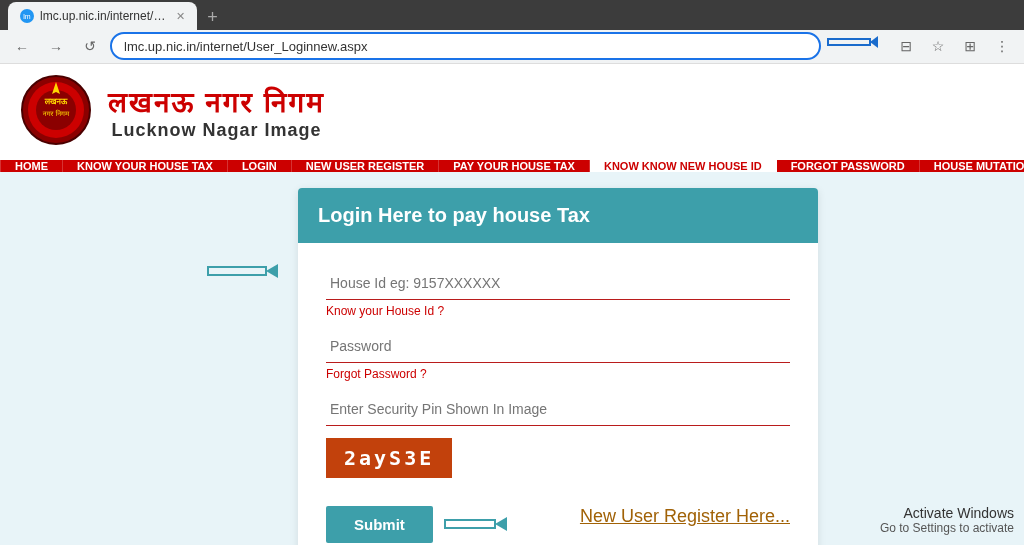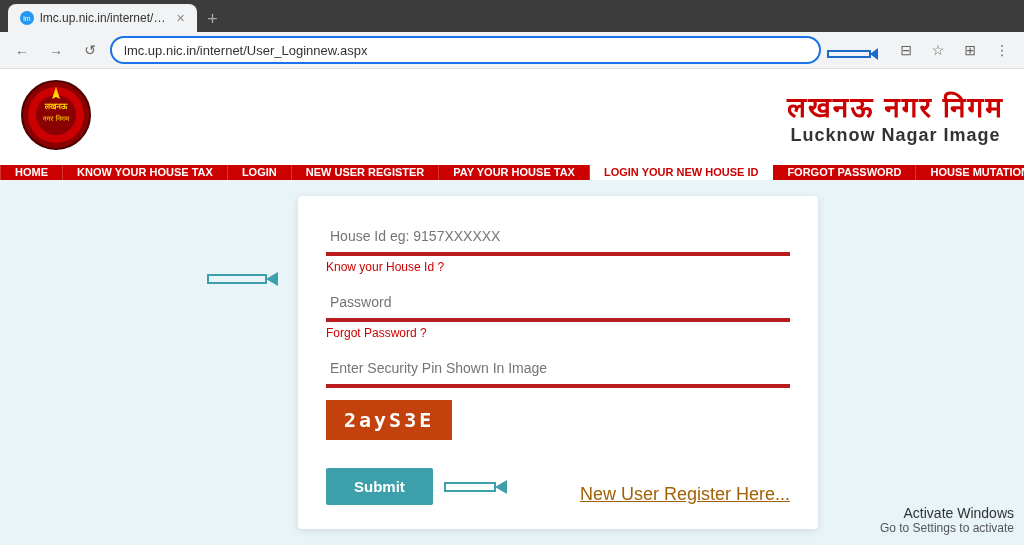--- a/index.html
+++ b/index.html
@@ -5,42 +5,42 @@
     * { margin: 0; padding: 0; box-sizing: border-box; }
     body { font-family: Arial, sans-serif; background: #e8f4f8; width: 1024px; height: 545px; overflow: hidden; }
 
     .browser-nav { background: #f1f3f4; height: 38px; display: flex; align-items: center; padding: 0 8px; gap: 6px; border-bottom: 1px solid #ddd; }
     .nav-btn { width: 28px; height: 28px; border-radius: 50%; border: none; background: transparent; color: #666; font-size: 14px; cursor: pointer; display: flex; align-items: center; justify-content: center; }
     .address-bar { width: 100%; height: 28px; border: 2px solid #1a73e8; border-radius: 14px; padding: 0 32px 0 12px; font-size: 13px; color: #333; background: white; outline: none; }
     .nav-icons { display: flex; gap: 4px; }
     .nav-icon-btn { width: 28px; height: 28px; border-radius: 50%; border: none; background: transparent; color: #666; font-size: 14px; cursor: pointer; display: flex; align-items: center; justify-content: center; }
 
     
-    .site-header { background: white; display: flex; align-items: center; justify-content: space-between; padding: 10px 20px; gap: 16px; }
+    .site-header { background: white; display: flex; align-items: center; justify-content: flex-start; padding: 10px 20px; gap: 16px; }
     .header-text { text-align: center; }
     .header-hindi { font-size: 28px; font-weight: bold; color: #cc0000; font-family: 'Arial Unicode MS', Arial, sans-serif; letter-spacing: 2px; }
     .header-english { font-size: 18px; color: #333; font-weight: bold; letter-spacing: 1px; }
 
     
     .nav-bar { background: #cc0000; display: flex; align-items: center; height: 38px; }
     .nav-item { color: white; font-size: 11px; font-weight: bold; padding: 0 14px; height: 100%; display: flex; align-items: center; cursor: pointer; white-space: nowrap; border-right: 1px solid rgba(255,255,255,0.2); }
     .nav-item:first-child { border-left: 1px solid rgba(255,255,255,0.2); }
     .nav-item.active { background: white; color: #cc0000; }
     .login-panel { background: white; width: 520px; border-radius: 4px; overflow: hidden; box-shadow: 0 2px 8px rgba(0,0,0,0.1); }
     .login-header { background: #3d9faa; padding: 16px 20px; }
     .login-title { color: white; font-size: 20px; font-weight: bold; }
 
     .login-body { padding: 24px 28px; }
     .form-group { margin-bottom: 4px; }
-    .form-input { width: 100%; border: none; border-bottom: 4px solid #b91c1c; padding: 8px 4px; font-size: 14px; color: #888; outline: none; }
+    .form-input { width: 100%; border: none; border-bottom: 1px solid #b91c1c; padding: 8px 4px; font-size: 14px; color: #888; outline: none; }
     .form-link { text-align: left; font-size: 12px; color: #cc0000; margin-bottom: 12px; cursor: pointer; display: block; }
 
     .captcha-box { background: #c2410c; color: white; font-size: 20px; font-weight: bold; padding: 8px 18px; display: inline-block; letter-spacing: 3px; margin: 8px 0 16px 0; font-family: monospace; }
 
-    .submit-row { display: flex; align-items: flex-end; justify-content: space-between; }
+    .submit-row { display: flex; align-items: flex-start; justify-content: space-between; }
     .submit-btn { background: #3d9faa; color: white; border: none; padding: 10px 28px; font-size: 15px; font-weight: bold; cursor: pointer; border-radius: 2px; }
     .register-link { color: #a16207; font-size: 18px; cursor: pointer; text-decoration: underline; }
 
     
     .win-activate { position: fixed; bottom: 10px; right: 10px; text-align: right; }
     .win-activate p { font-size: 13px; color: #333; }
     .win-activate p:first-child { font-size: 15px; }
 
     
     .outer-content { background: #e8f4f8; min-height: 400px; display: flex; flex-direction: column; }
@@ -62,21 +62,21 @@
       <span style="font-size:12px;color:#333;overflow:hidden;text-overflow:ellipsis;white-space:nowrap;max-width:130px;">lmc.up.nic.in/internet/User_Log...</span>
       <span class="tab-x">✕</span>
     </div>
     <span class="new-tab-btn">+</span>
   </div>
 
   <div class="browser-nav">
     <button class="nav-btn">←</button>
     <button class="nav-btn">→</button>
     <button class="nav-btn">↺</button>
-    <div style="flex:1;display:flex;align-items:flex-end;gap:5px;">
+    <div style="flex:1;display:flex;align-items:flex-start;gap:5px;">
       <input class="address-bar" type="text" value="lmc.up.nic.in/internet/User_Loginnew.aspx" style="">
 
       <div style="display:flex;align-items:center;">
         <svg width="60" height="20" viewBox="0 0 60 20">
           <rect x="2" y="7" width="42" height="6" fill="none" stroke="#1a6bcc" stroke-width="2"></rect>
           <polygon points="44,10 52,4 52,16" fill="#1a6bcc"></polygon>
         </svg>
       </div>
     </div>
     <div class="nav-icons">
@@ -106,35 +106,38 @@
         <div class="header-english">Lucknow Nagar Image</div>
       </div>
     </div>
 
     <div class="nav-bar">
       <div class="nav-item">HOME</div>
       <div class="nav-item">KNOW YOUR HOUSE TAX</div>
       <div class="nav-item">LOGIN</div>
       <div class="nav-item">NEW USER REGISTER</div>
       <div class="nav-item">PAY YOUR HOUSE TAX</div>
-      <div class="nav-item active">LOGIN YOUR NEW HOUSE ID</div>
+      <div class="nav-item active">KNOW KNOW NEW HOUSE ID</div>
       <div class="nav-item">FORGOT PASSWORD</div>
       <div class="nav-item">HOUSE MUTATION</div>
     </div>
 
     <div style="display:flex;justify-content:center;align-items:flex-start;padding:16px 20px;position:relative;">
 
       <div style="display:flex;align-items:center;margin-right:12px;margin-top:68px;">
         <svg width="80" height="30" viewBox="0 0 80 30">
           <rect x="2" y="11" width="58" height="8" fill="none" stroke="#3d9faa" stroke-width="2"></rect>
           <polygon points="60,15 72,8 72,22" fill="#3d9faa"></polygon>
         </svg>
       </div>
 
       <div class="login-panel">
+        <div class="login-header">
+          <div class="login-title">Login Here to pay house Tax</div>
+        </div>
         <div class="login-body">
 
           <div class="form-group">
             <input class="form-input" type="text" placeholder="House Id eg: 9157XXXXXX" style="">
           </div>
           <a class="form-link">Know your House Id ?</a>
 
           <div class="form-group">
             <input class="form-input" type="password" placeholder="Password" style="">
           </div>

